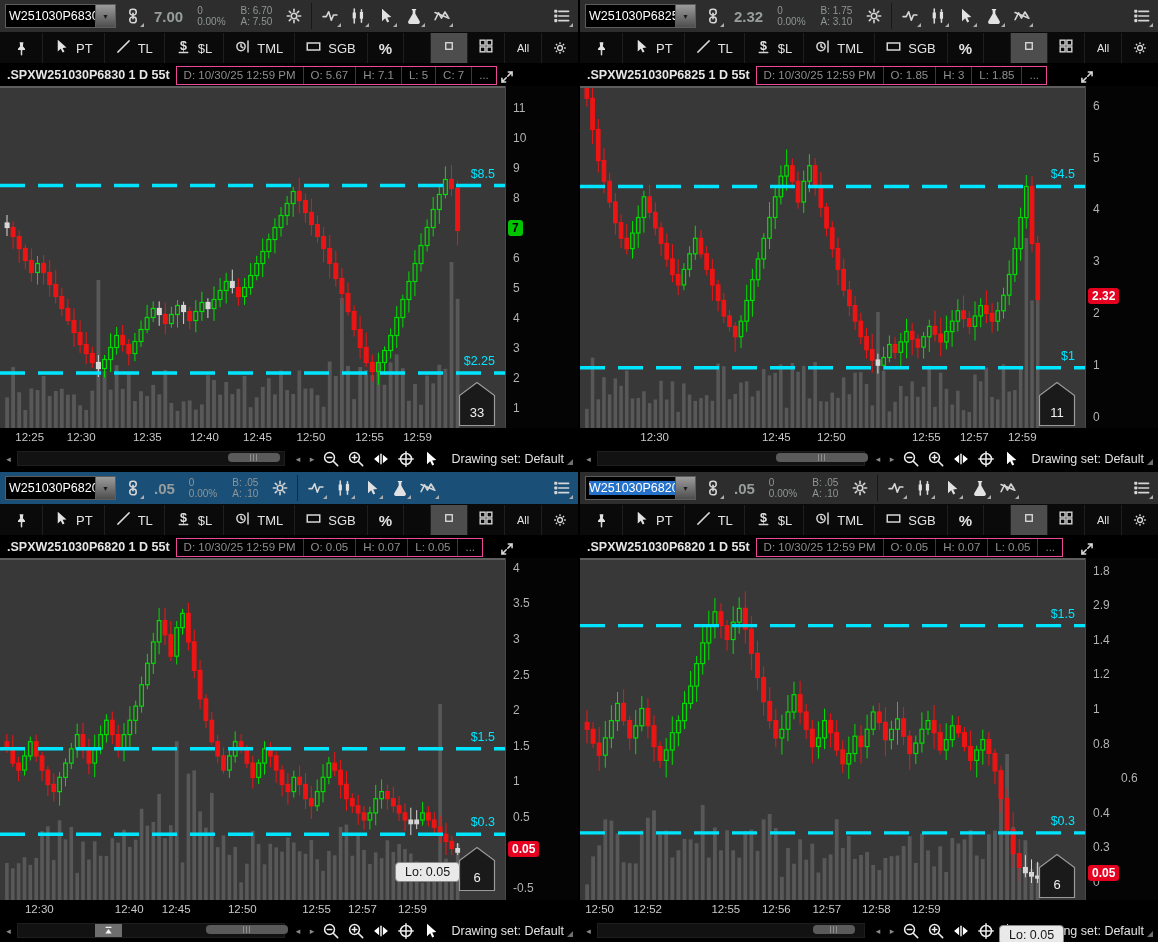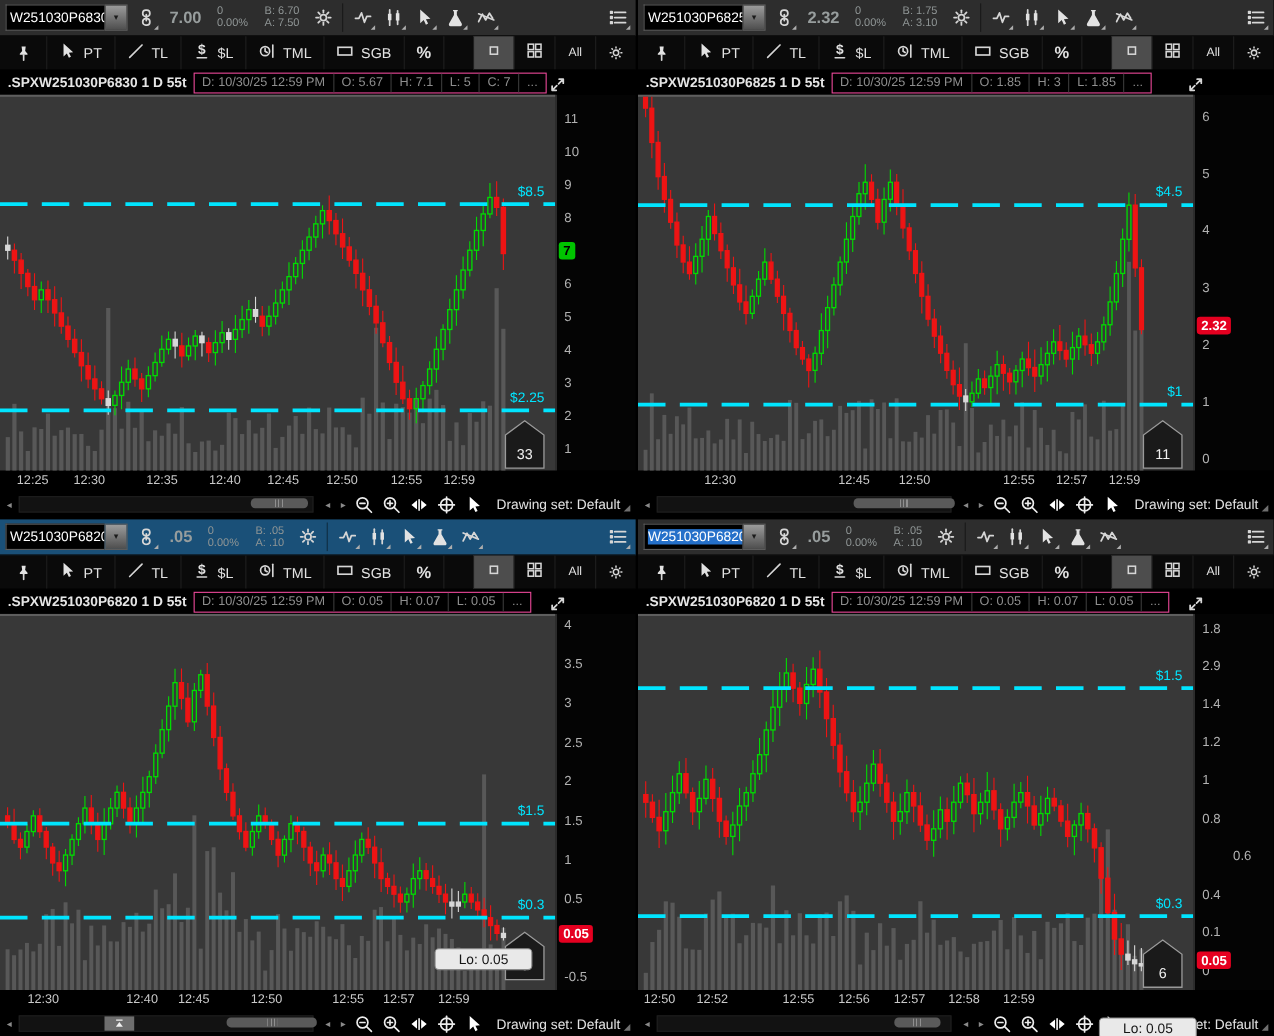--- a/index.html
+++ b/index.html
@@ -52,21 +52,21 @@
   .plot{position:relative;width:505px;height:100%;background:#383838;border-top:2px solid #5e5e5e;box-sizing:border-box;flex:0 0 auto;}
   .plot svg{position:absolute;left:0;top:0;}
   .axis{position:relative;flex:1;background:#040404;border-left:1px solid #484848;}
   .tick{position:absolute;left:7px;color:#b2b2b2;font-size:12px;}
   .hlabel{position:absolute;color:#00e5ff;font-size:12.5px;width:84px;text-align:right;}
   .pbadge{position:absolute;left:2px;font-size:12px;font-weight:bold;padding:1px 4px;border-radius:3px;}
   .pbadge.green{background:#00c400;color:#000;}
   .pbadge.red{background:#e50020;color:#fff;}
   .vbadge{position:absolute;width:38px;height:46px;}
   .vbadge span{position:absolute;left:0;right:0;bottom:7px;text-align:center;color:#f0f0f0;font-size:13px;}
-  .tooltip{position:absolute;background:#e9e9e9;border:1px solid #8a8a8a;border-radius:4px;color:#151515;font-size:12.5px;padding:2px 21px;white-space:nowrap;z-index:6;}
+  .tooltip{position:absolute;background:#e9e9e9;border:1px solid #8a8a8a;border-radius:4px;color:#151515;font-size:12.5px;padding:2px 9px;white-space:nowrap;z-index:6;}
 
   
   .timeaxis{height:19px;background:#000;position:relative;}
   .timeaxis span{position:absolute;top:3px;color:#c9c9c9;font-size:11.5px;}
   .botbar{height:23px;background:#000;display:flex;align-items:center;padding:0 3px;gap:3px;}
   .nav{color:#8a8a8a;font-size:9px;width:11px;text-align:center;flex:0 0 auto;}
   .track{position:relative;height:13px;background:#121212;border:1px solid #1e1e1e;flex:1;max-width:278px;margin-right:4px;}
   .thumb{position:absolute;top:1px;height:9px;background:#5a5a5a;border-radius:4px;}
   .thumb::after{content:"";position:absolute;left:50%;top:1px;width:9px;height:7px;margin-left:-4px;background:repeating-linear-gradient(90deg,#8f8f8f 0 1px,transparent 1px 3px);}
   .jumpbtn{position:absolute;top:0;width:27px;height:13px;background:#6e6e6e;display:flex;align-items:center;justify-content:center;}
@@ -2244,21 +2244,21 @@
         </div>
         <div class="axis" id="axis3">
           <span class="tick" style="top: 5.81818px;">1.8</span>
           <span class="tick" style="top: 40.3636px;">2.9</span>
           <span class="tick" style="top: 74.9091px;">1.4</span>
           <span class="tick" style="top: 109.455px;">1.2</span>
           <span class="tick" style="top: 144px;">1</span>
           <span class="tick" style="top: 178.545px;">0.8</span>
           <span class="tick" style="top: 213.091px; margin-left: 28px;">0.6</span>
           <span class="tick" style="top: 247.636px;">0.4</span>
-          <span class="tick" style="top: 282.182px;">0.1</span>
+          <span class="tick" style="top: 282.182px;">0.3</span>
           <span class="tick" style="top: 316.727px;">0</span>
           <span class="pbadge red" style="top: 307.091px;">0.05</span>
         </div>
       </div>
       <div class="timeaxis" id="time3">
         <span style="left: 5.2px;">12:50</span>
         <span style="left: 53.175px;">12:52</span>
         <span style="left: 131.45px;">12:55</span>
         <span style="left: 181.95px;">12:56</span>
         <span style="left: 232.45px;">12:57</span>

